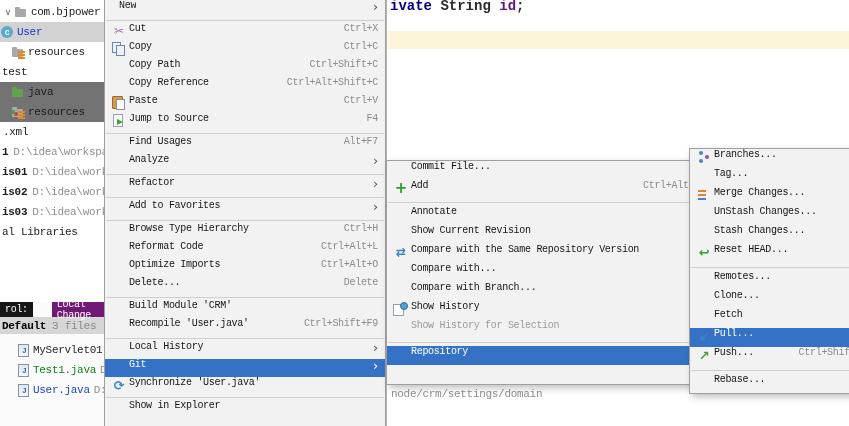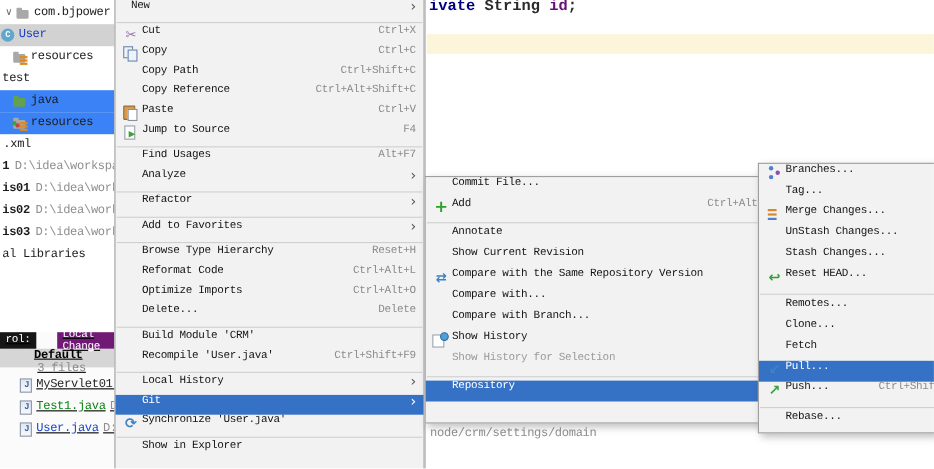--- a/index.html
+++ b/index.html
@@ -4,45 +4,45 @@
 <style>
   html,body{margin:0;padding:0;width:849px;height:426px;overflow:hidden;
     font-family:"Liberation Mono","DejaVu Sans Mono",monospace;background:#fff;}
   #app{position:relative;width:849px;height:426px;}
 
   
   .tree{position:absolute;left:0;top:0;width:104px;height:302px;background:#fff;padding-top:2px;box-sizing:border-box;}
   .tree-row{height:20px;display:flex;align-items:center;font-size:11px;letter-spacing:-0.3px;
     color:#1c1c1c;white-space:nowrap;overflow:hidden;box-sizing:border-box;}
   .tree-row.selected{background:#d2d2d2;}
-  .tree-row.green{background:#3b82f6;}
+  .tree-row.green{background:#737373;}
   .tree-row .path{color:#8f8f8f;margin-left:5px;}
   .tree-row .lbl.b{font-weight:bold;}
   .chev{width:12px;min-width:12px;text-align:center;color:#666;font-size:9px;font-family:"DejaVu Sans",sans-serif;}
   .ti{width:14px;min-width:14px;height:14px;position:relative;margin-right:3px;}
   .ti-folder::before,.ti-java-folder::before,.ti-res::before,.ti-res2::before{
     content:"";position:absolute;left:1px;top:4px;width:11px;height:8px;background:#a8a8a8;border-radius:1px;}
   .ti-folder::after,.ti-java-folder::after,.ti-res::after,.ti-res2::after{
     content:"";position:absolute;left:1px;top:2px;width:5px;height:3px;background:#a8a8a8;border-radius:1px 1px 0 0;}
   .ti-java-folder::before,.ti-java-folder::after{background:#63a14e;}
   .stripes{position:absolute;right:0;bottom:0;width:7px;height:2px;background:#e08a1e;
     box-shadow:0 -3px 0 #e08a1e,0 -6px 0 #e08a1e;}
   .dotg{position:absolute;left:0;top:5px;width:4px;height:4px;background:#3da13d;border-radius:50%;
     box-shadow:3px 2px 0 #c04545;}
   .ti-class{width:12px;min-width:12px;height:12px;border-radius:50%;background:#5fa7cf;margin:1px 4px 1px 1px;
     color:#fff;display:flex;align-items:center;justify-content:center;}
   .ti-class::before{content:"C";font-size:8px;font-weight:bold;}
 
   
-  .vcs{position:absolute;left:0;top:302px;width:104px;height:124px;background:#fbfbfb;text-decoration:underline;}
+  .vcs{position:absolute;left:0;top:302px;width:104px;height:124px;background:#fbfbfb;}
   .vcs-tabs{height:15px;display:flex;}
   .vcs-tab{font-size:10px;color:#fff;display:flex;align-items:center;padding:0 5px;letter-spacing:-0.3px;}
   .vcs-tab.t1{background:#161616;}
   .vcs-tab.t2{background:#701a75;flex:1;margin-left:19px;}
-  .vcs-head{height:17px;background:#d6d6d6;display:flex;align-items:center;font-size:11px;padding-left:2px;letter-spacing:-0.3px;flex-direction:column;}
+  .vcs-head{height:17px;background:#d6d6d6;display:flex;align-items:center;font-size:11px;padding-left:2px;letter-spacing:-0.3px;}
   .vh-name{font-weight:bold;color:#000;}
   .vh-count{color:#8a8a8a;margin-left:6px;}
   #vcs-files{padding-top:6px;}
   .vcs-row{height:20px;display:flex;align-items:center;padding-left:18px;font-size:11px;letter-spacing:-0.3px;white-space:nowrap;overflow:hidden;}
   .vcs-row .path{color:#8f8f8f;margin-left:4px;}
   .jf{width:11px;min-width:11px;height:13px;border:1px solid #8592a6;background:linear-gradient(#dfe7f2,#f7f9fc);
     position:relative;margin-right:4px;box-sizing:border-box;}
   .jf::before{content:"J";position:absolute;left:3px;top:1px;font-size:8px;color:#3b66a0;font-weight:bold;}
 
   
@@ -246,21 +246,21 @@
       <div class="msep"></div>
       <div class="mi">
         <span class="ic"></span>
         <span class="lbl">Add to Favorites</span>
         <span class="arrow">›</span>
       </div>
       <div class="msep"></div>
       <div class="mi">
         <span class="ic"></span>
         <span class="lbl">Browse Type Hierarchy</span>
-        <span class="sc">Reset+H</span>
+        <span class="sc">Ctrl+H</span>
       </div>
       <div class="mi">
         <span class="ic"></span>
         <span class="lbl">Reformat Code</span>
         <span class="sc">Ctrl+Alt+L</span>
       </div>
       <div class="mi">
         <span class="ic"></span>
         <span class="lbl">Optimize Imports</span>
         <span class="sc">Ctrl+Alt+O</span>

